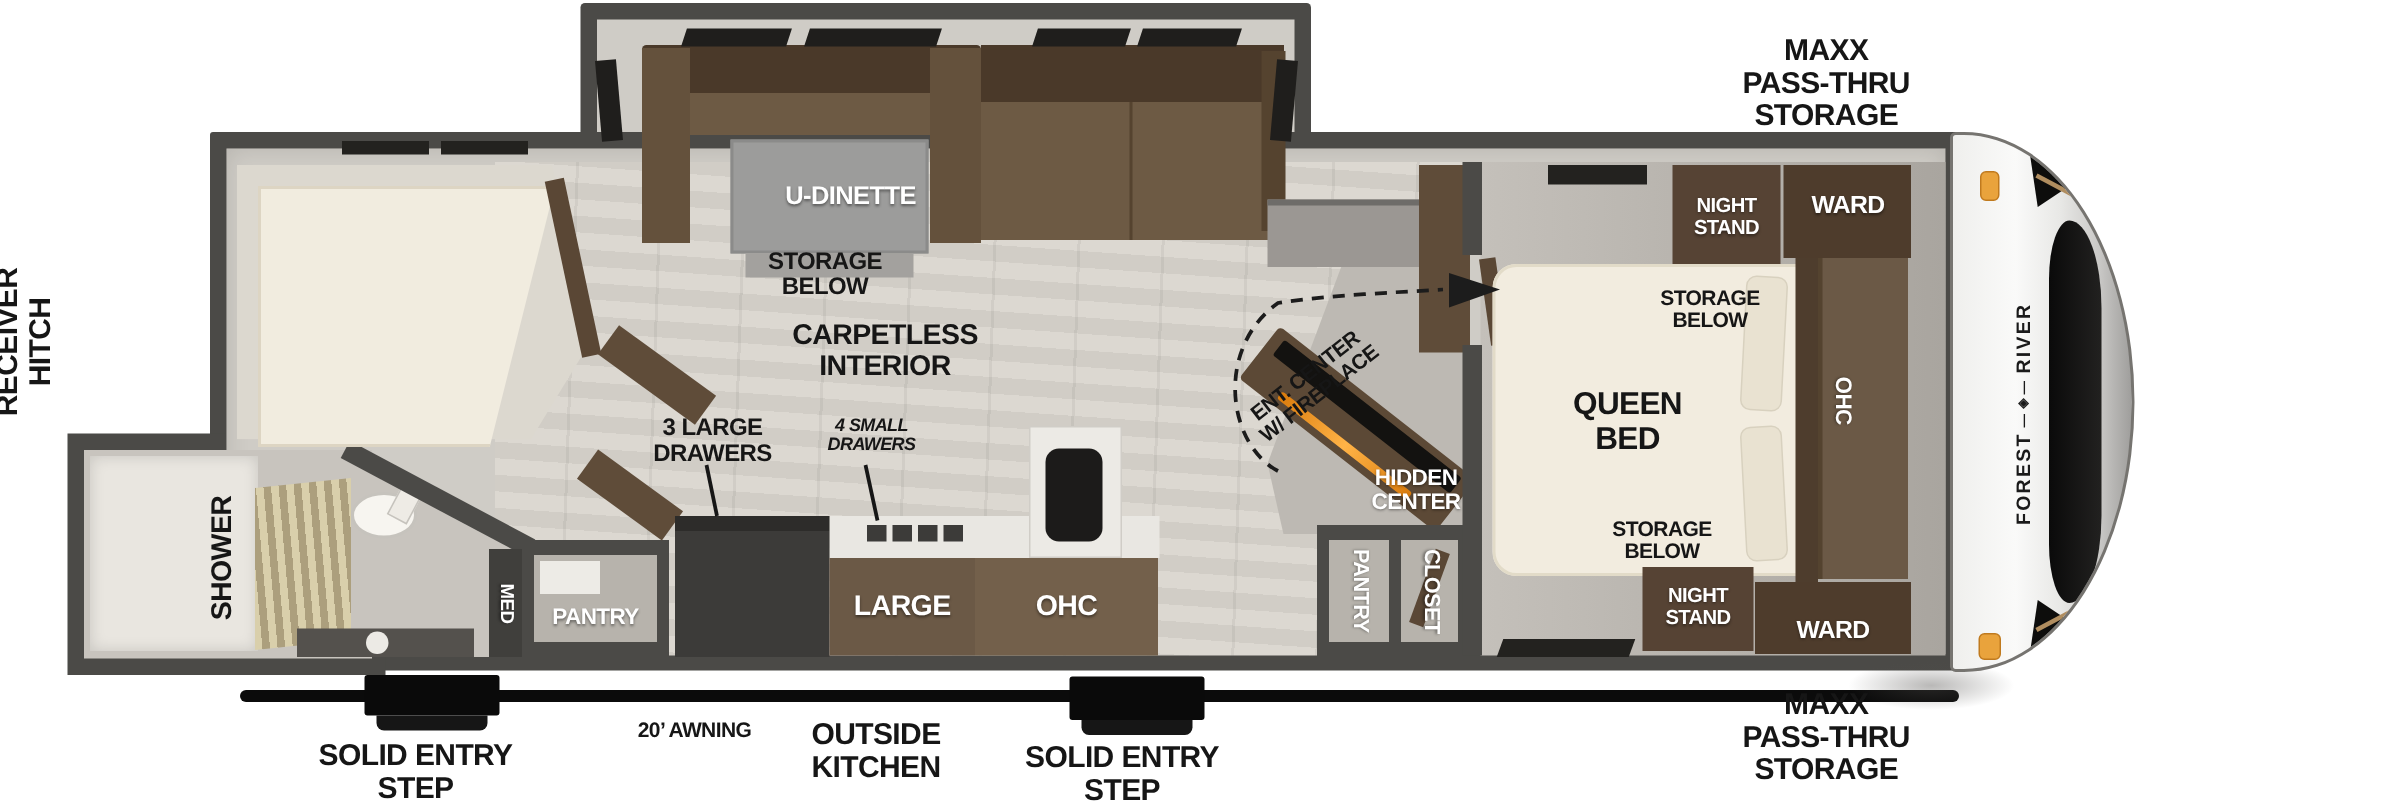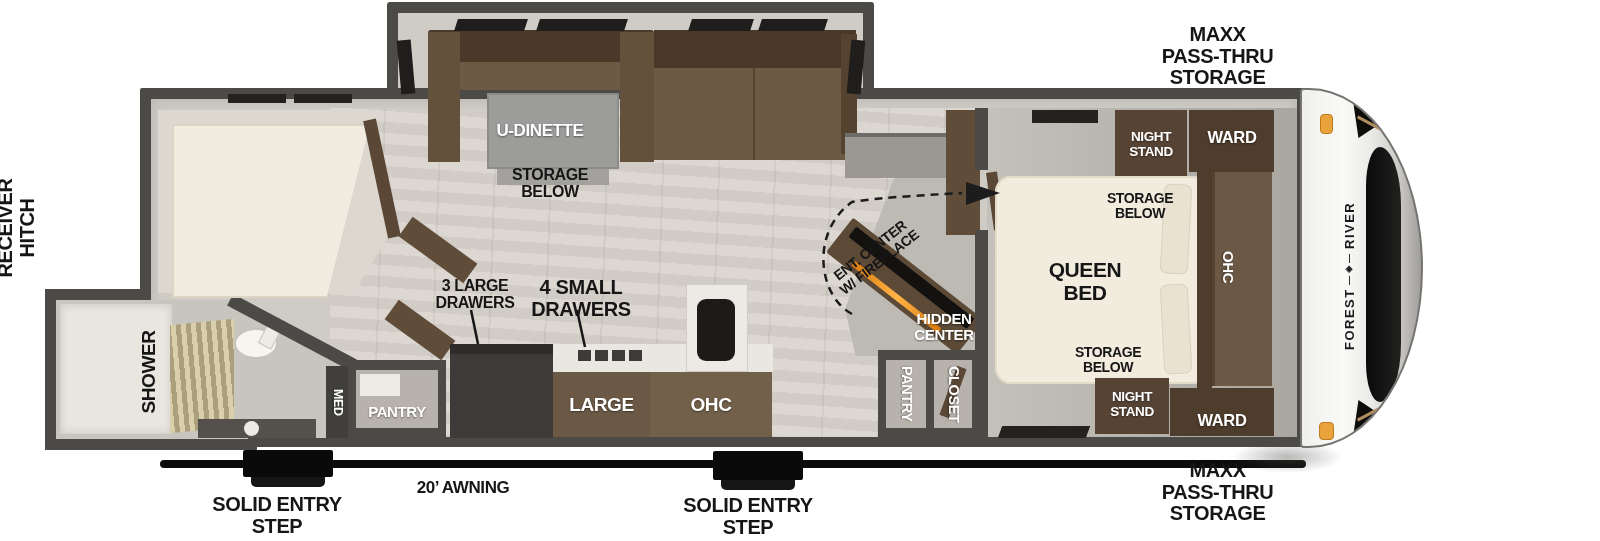--- a/index.html
+++ b/index.html
@@ -69,42 +69,44 @@
   <div style="left:654px;top:30px;width:202px;height:38px;background:#4a3929;"></div>
   <div style="left:654px;top:68px;width:202px;height:92px;background:#6d5a44;"></div>
   <div style="left:753px;top:68px;width:2px;height:92px;background:#55432f;"></div>
   <div style="left:841px;top:34px;width:16px;height:120px;background:#55432f;"></div>
   <div style="left:456px;top:19px;width:70px;height:12px;background:#1f1e1c;transform:skewX(-18deg);"></div>
   <div style="left:538px;top:19px;width:88px;height:12px;background:#1f1e1c;transform:skewX(-18deg);"></div>
   <div style="left:690px;top:19px;width:62px;height:12px;background:#1f1e1c;transform:skewX(-18deg);"></div>
   <div style="left:760px;top:19px;width:66px;height:12px;background:#1f1e1c;transform:skewX(-18deg);"></div>
   <div style="left:399px;top:40px;width:14px;height:54px;background:#1f1e1c;transform:rotate(-5deg);"></div>
   <div style="left:849px;top:40px;width:14px;height:54px;background:#1f1e1c;transform:rotate(5deg);"></div>
-  <div class="lbl w" style="left:488px;top:122px;width:104px;font-size:17px;">U-DINETTE</div>
+  <div class="lbl w" style="left:515px;top:122px;width:104px;font-size:17px;">U-DINETTE</div>
   <div class="lbl" style="left:490px;top:166px;width:120px;font-size:16px;">STORAGE
 BELOW</div>
+  <div class="lbl" style="left:510px;top:214px;width:160px;font-size:19px;">CARPETLESS
+INTERIOR</div>
 
   <div class="brown" style="left:398px;top:238px;width:80px;height:24px;transform:rotate(36deg);"></div>
   <div class="brown" style="left:385px;top:318px;width:70px;height:24px;transform:rotate(36deg);"></div>
   <div style="left:553px;top:344px;width:220px;height:28px;background:#e9e7e2;"></div>
   <div style="left:578px;top:350px;width:13px;height:11px;background:#3c3b39;"></div>
   <div style="left:595px;top:350px;width:13px;height:11px;background:#3c3b39;"></div>
   <div style="left:612px;top:350px;width:13px;height:11px;background:#3c3b39;"></div>
   <div style="left:629px;top:350px;width:13px;height:11px;background:#3c3b39;"></div>
   <div style="left:686px;top:284px;width:62px;height:88px;background:#eceae5;border:1px solid #d0cdc7;"></div>
   <div style="left:697px;top:299px;width:38px;height:62px;background:#1c1b1a;border-radius:9px;"></div>
   <div style="left:450px;top:344px;width:103px;height:10px;background:#2d2c2a;"></div>
   <div style="left:450px;top:354px;width:103px;height:84px;background:#3c3b39;"></div>
   <div style="left:553px;top:372px;width:97px;height:65px;background:#6b5946;"></div>
   <div style="left:650px;top:372px;width:122px;height:65px;background:#73604b;"></div>
   <div class="lbl w" style="left:553px;top:395px;width:97px;font-size:19px;">LARGE</div>
   <div class="lbl w" style="left:650px;top:395px;width:122px;font-size:19px;">OHC</div>
   <div class="lbl" style="left:420px;top:277px;width:110px;font-size:16px;">3 LARGE
 DRAWERS</div>
-  <div class="lbl" style="left:526px;top:277px;width:110px;font-size:20px;">4 SMALL
+  <div class="lbl" style="left:526px;top:277px;width:110px;font-size:12px;font-style:italic;">4 SMALL
 DRAWERS</div>
 
   <div style="left:845px;top:160px;width:133px;height:196px;background:#bdb9b3;clip-path:polygon(42% 0,100% 0,100% 100%,8% 100%,0 76%);"></div>
   <div style="left:845px;top:133px;width:105px;height:45px;background:#9b9793;border-top:4px solid #6e6c69;"></div>
   <div class="brown" style="left:946px;top:110px;width:34px;height:125px;"></div>
   <div style="left:822px;top:264px;width:166px;height:44px;background:#5c4936;border-radius:3px;transform:rotate(38deg);">
     <span style="left:8px;top:5px;width:150px;height:13px;background:#131210;border-radius:2px;"></span>
     <span style="left:28px;top:33px;width:110px;height:6px;background:linear-gradient(90deg,#d97b0c,#ffb347,#d97b0c);border-radius:2px;"></span>
   </div>
   <div class="lbl" style="left:796px;top:241px;width:160px;height:34px;font-size:14px;transform:rotate(-38deg);">ENT. CENTER
@@ -170,19 +172,21 @@
   </svg>
 
   <div class="lbl" style="left:-79px;top:202px;width:200px;height:52px;font-size:20px;transform:rotate(-90deg);">RECEIVER
 HITCH</div>
   <div class="lbl" style="left:1130px;top:24px;width:175px;font-size:20px;">MAXX
 PASS-THRU
 STORAGE</div>
   <div class="lbl" style="left:1130px;top:460px;width:175px;font-size:20px;">MAXX
 PASS-THRU
 STORAGE</div>
-  <div class="lbl" style="left:383px;top:479px;width:160px;font-size:17px;">20’ AWNING</div>
+  <div class="lbl" style="left:383px;top:479px;width:160px;font-size:14px;">20’ AWNING</div>
+  <div class="lbl" style="left:514px;top:480px;width:140px;font-size:20px;">OUTSIDE
+KITCHEN</div>
   <div class="lbl" style="left:197px;top:494px;width:160px;font-size:20px;">SOLID ENTRY
 STEP</div>
   <div class="lbl" style="left:668px;top:495px;width:160px;font-size:20px;">SOLID ENTRY
 STEP</div>
 
 </div>
 
 </body></html>

